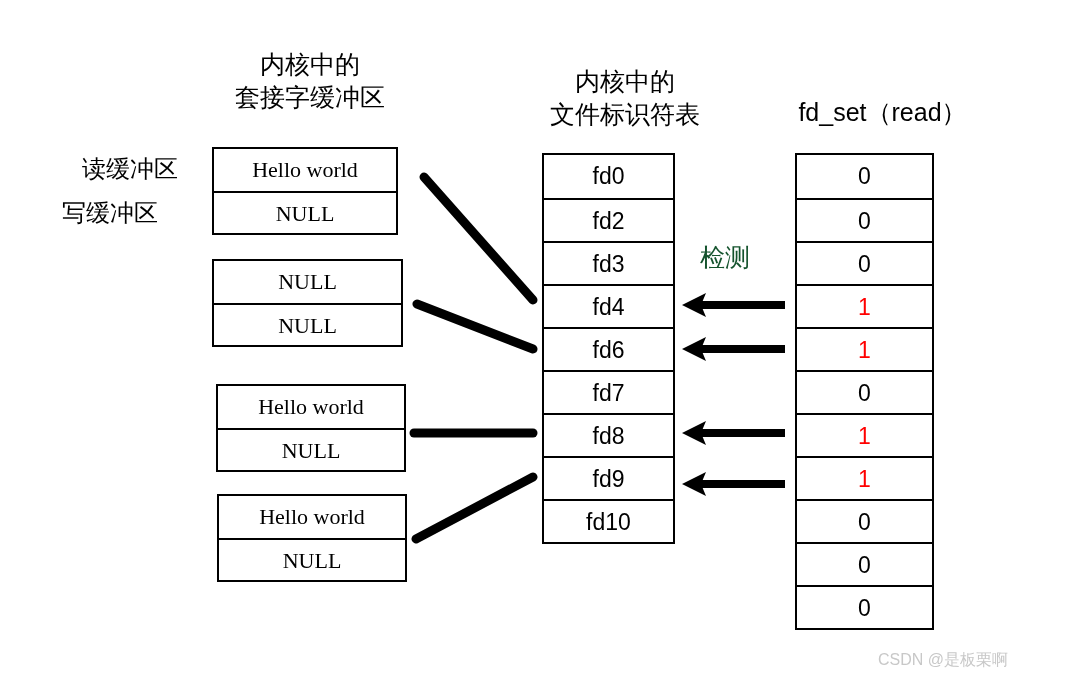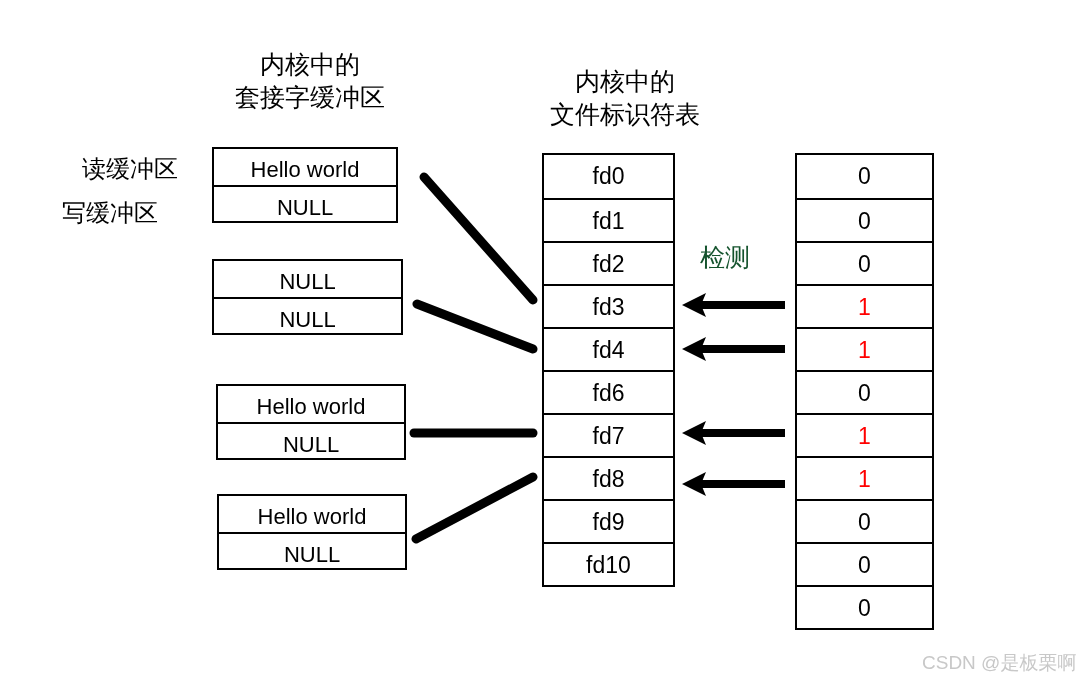--- a/index.html
+++ b/index.html
@@ -46,26 +46,27 @@
   #label-read-buffer  { left: 62px; top: 154px; margin-left: 20px; }
   #label-write-buffer { left: 62px; top: 198px; }
 
   
   .sock-box {
     border: 2px solid #000;
     box-sizing: border-box;
     background: #fff;
   }
   .sock-cell {
-    height: 36px;
+    height: 42px;
     line-height: 42px;
     text-align: center;
     font-size: 22px;
     box-sizing: border-box;
     white-space: nowrap;
+    font-family: Liberation Serif, serif;
   }
   .sock-cell.divider { border-top: 2px solid #000; }
 
   #sock-box-0 { left: 212px; top: 147px; width: 186px; }
   #sock-box-1 { left: 212px; top: 259px; width: 191px; }
   #sock-box-2 { left: 216px; top: 384px; width: 190px; }
   #sock-box-3 { left: 217px; top: 494px; width: 190px; }
 
   
   #fd-table {
@@ -103,22 +104,22 @@
   
   #annotation-detect {
     left: 700px; top: 243px;
     font-size: 25px;
     line-height: 30px;
     white-space: nowrap;
   }
 
   
   #watermark {
-    left: 922px; top: 650px;
-    font-size: 19px;
+    left: 878px; top: 650px;
+    font-size: 16px;
     color: #c8c8c8;
     white-space: nowrap;
   }
 
   svg.overlay {
     position: absolute;
     left: 0; top: 0;
     width: 1079px;
     height: 680px;
     pointer-events: none;
@@ -128,20 +129,21 @@
 <body style="background: rgb(255, 255, 255);">
 
 <div class="canvas">
 
   <div class="abs col-heading" id="heading-socket">内核中的
 套接字缓冲区</div>
 
   <div class="abs col-heading" id="heading-fdtable">内核中的
 文件标识符表</div>
 
+  <div class="abs col-heading" id="heading-fdset">fd_set（read）</div>
 
   <div class="abs side-label" id="label-read-buffer">读缓冲区</div>
 
   <div class="abs side-label" id="label-write-buffer">写缓冲区</div>
 
   <div class="abs sock-box" id="sock-box-0">
     <div class="sock-cell">Hello world</div>
     <div class="sock-cell divider">NULL</div>
   </div>
 
@@ -155,21 +157,20 @@
     <div class="sock-cell divider">NULL</div>
   </div>
 
   <div class="abs sock-box" id="sock-box-3">
     <div class="sock-cell">Hello world</div>
     <div class="sock-cell divider">NULL</div>
   </div>
 
   <div class="abs" id="fd-table">
     <div class="fd-row">fd0</div>
-    <div class="fd-row">fd1</div>
     <div class="fd-row">fd2</div>
     <div class="fd-row">fd3</div>
     <div class="fd-row">fd4</div>
     <div class="fd-row">fd6</div>
     <div class="fd-row">fd7</div>
     <div class="fd-row">fd8</div>
     <div class="fd-row">fd9</div>
     <div class="fd-row">fd10</div>
   </div>
 

